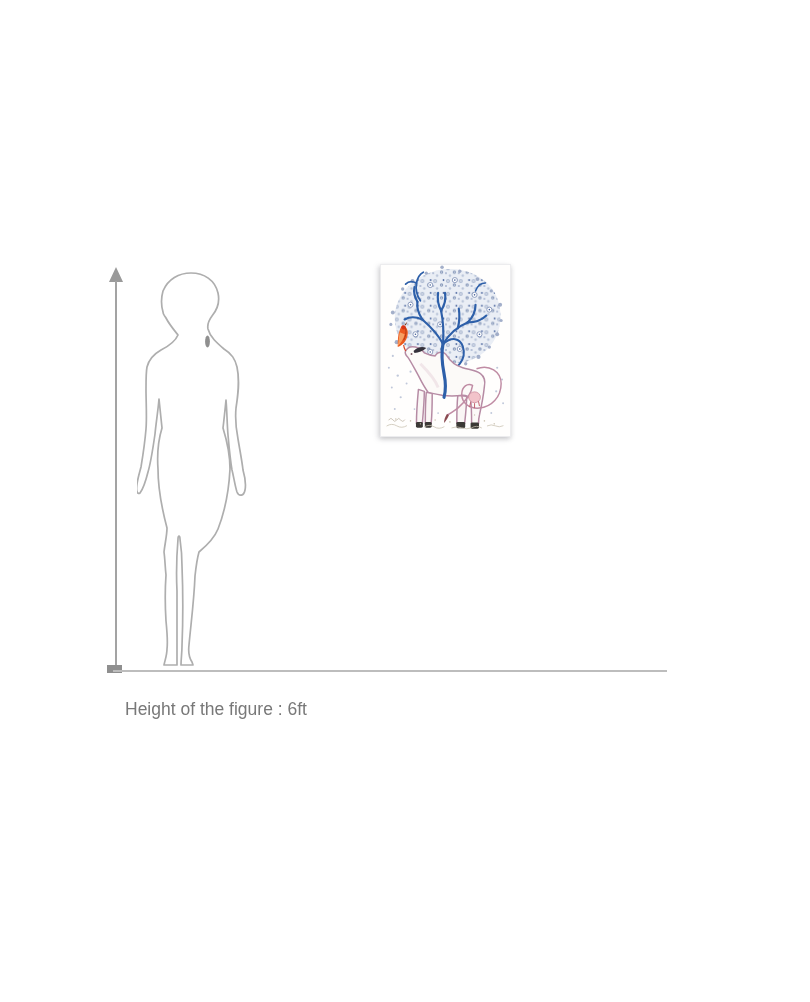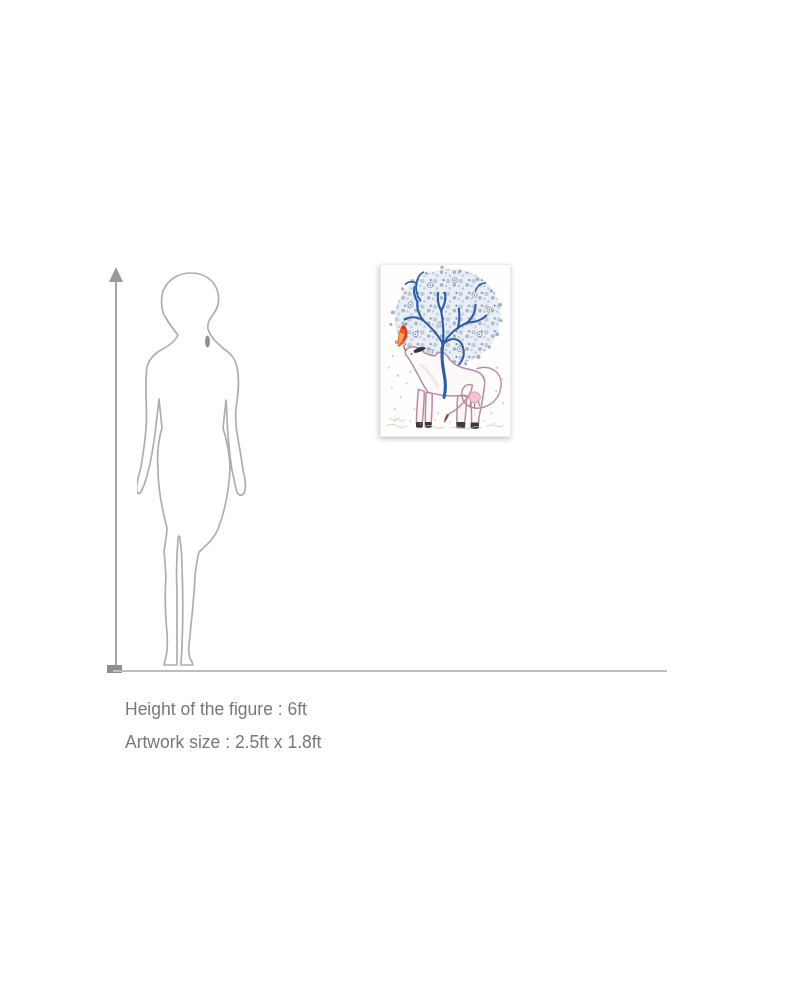--- a/index.html
+++ b/index.html
@@ -295,15 +295,14 @@
         <circle cx="70" cy="159" r="0.8"></circle>
           <circle cx="105" cy="158" r="0.8"></circle>
           <circle cx="115" cy="161" r="0.8"></circle>
         <circle cx="40" cy="161" r="0.7"></circle>
           <circle cx="95" cy="152" r="0.7"></circle>
       </g>
     </svg>
   </div>
 
   <div class="caption l1">Height of the figure : 6ft</div>
-  <div class="caption l2">Artwork size : 2.5ft x 1.8ft</div>
 
 </div>
 
 </body></html>

